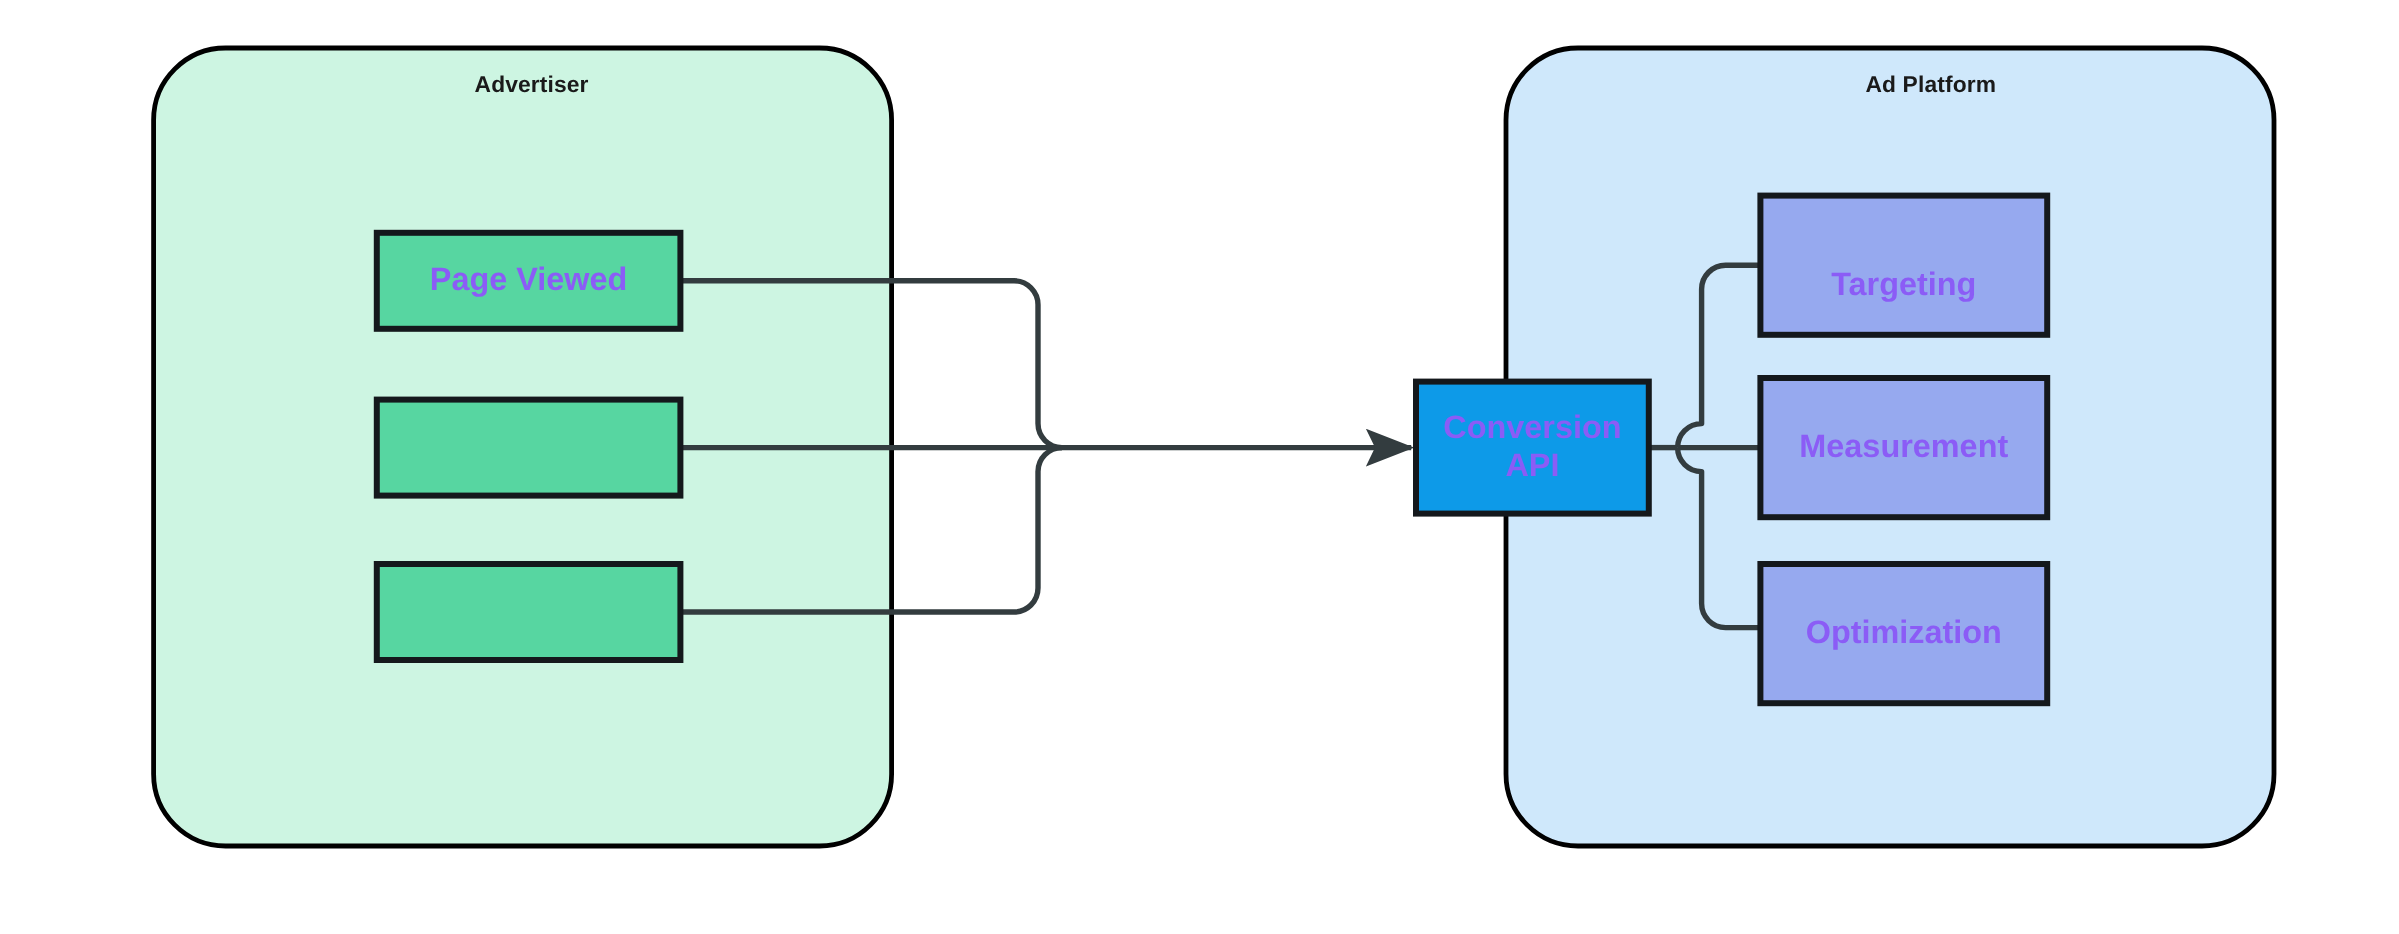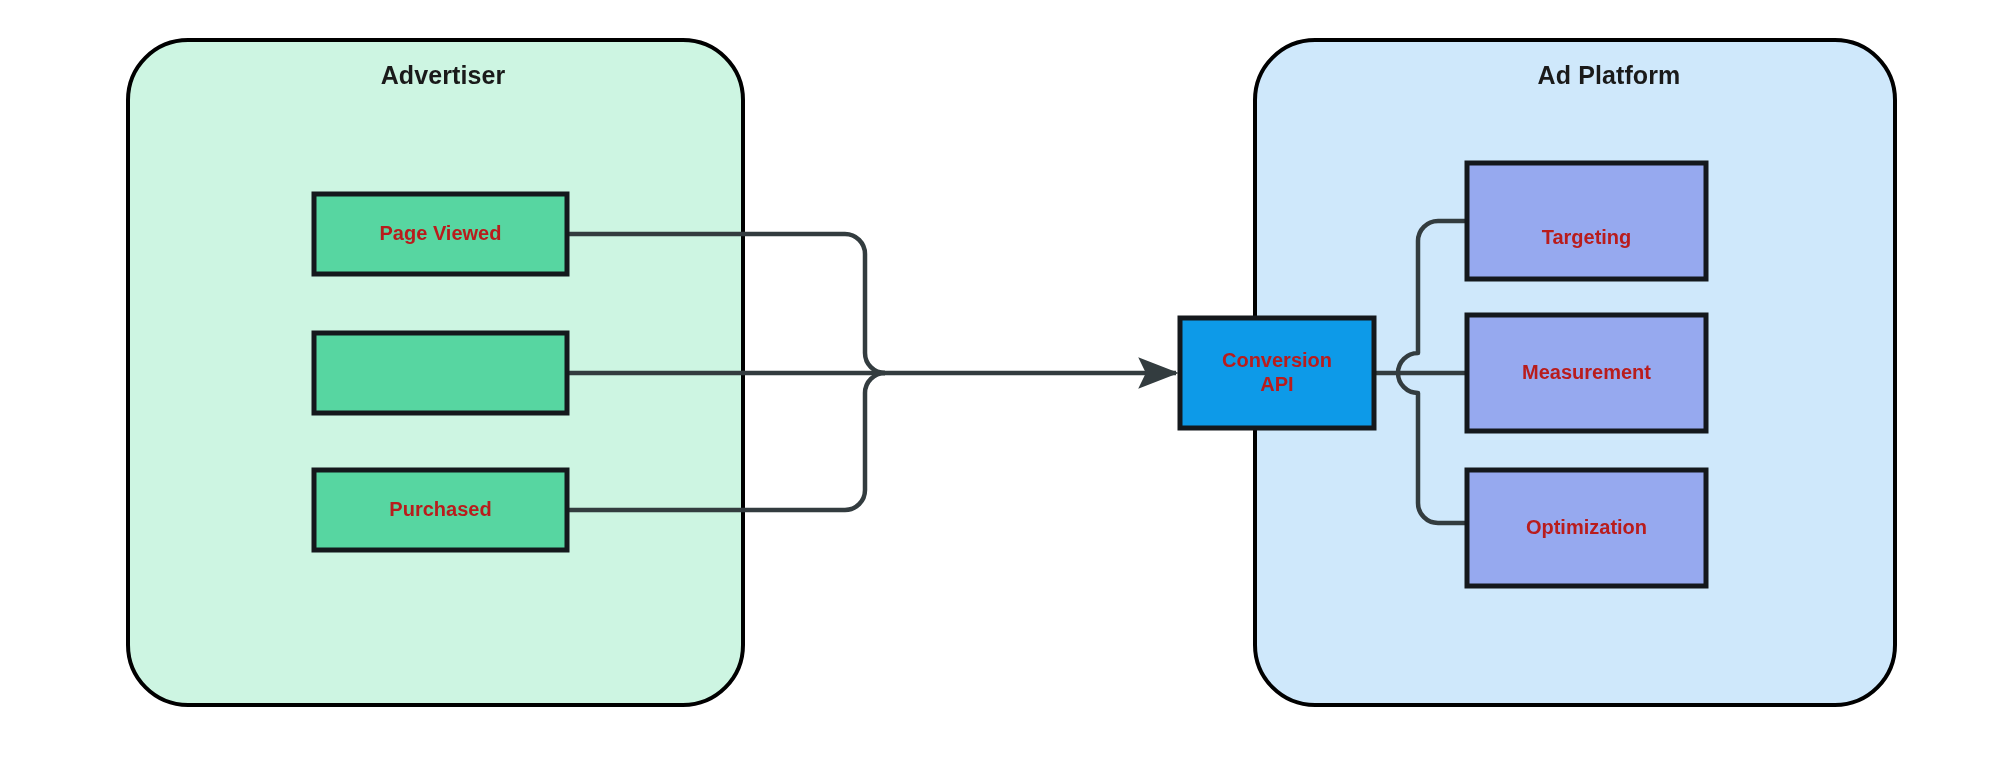--- a/index.html
+++ b/index.html
@@ -21,35 +21,35 @@
   svg.layer {
     position: absolute;
     top: 0;
     left: 0;
     width: 1999px;
     height: 778px;
   }
   .panel-title {
     position: absolute;
     font-weight: bold;
-    font-size: 25px;
+    font-size: 19px;
     color: #1a1a1a;
     text-align: center;
     letter-spacing: 0.1px;
     white-space: nowrap;
     transform: translateX(-50%);
   }
   .node-label {
     position: absolute;
     display: flex;
     align-items: center;
     justify-content: center;
     font-weight: bold;
-    font-size: 20px;
-    color: #b91c1c;
+    font-size: 27px;
+    color: #8b5cf6;
     text-align: center;
     line-height: 1.18;
     pointer-events: none;
   }
   .node-label.two-line {
     flex-direction: column;
   }
 </style>
 </head>
 <body>
@@ -98,21 +98,20 @@
     <rect x="1467" y="470" width="239" height="116" fill="#96a9ef" stroke="#14181c" stroke-width="5"></rect>
   </svg>
 
   <div class="panel-title" style="left:443px; top:61px;">Advertiser</div>
 
   <div class="panel-title" style="left:1585px; top:61px;margin-left:24px;">Ad Platform</div>
 
   <div class="node-label" style="left:314px; top:194px; width:253px; height:80px;">Page Viewed</div>
 
 
-  <div class="node-label" style="left:314px; top:470px; width:253px; height:80px;">Purchased</div>
 
   <div class="node-label two-line" style="left:1180px; top:318px; width:194px; height:110px;align-items:center;">
     <span>Conversion</span>
     <span>API</span>
   </div>
 
   <div class="node-label" style="left:1467px; top:180px; width:239px; height:116px;">Targeting</div>
 
   <div class="node-label" style="left:1467px; top:315px; width:239px; height:116px;">Measurement</div>
 

